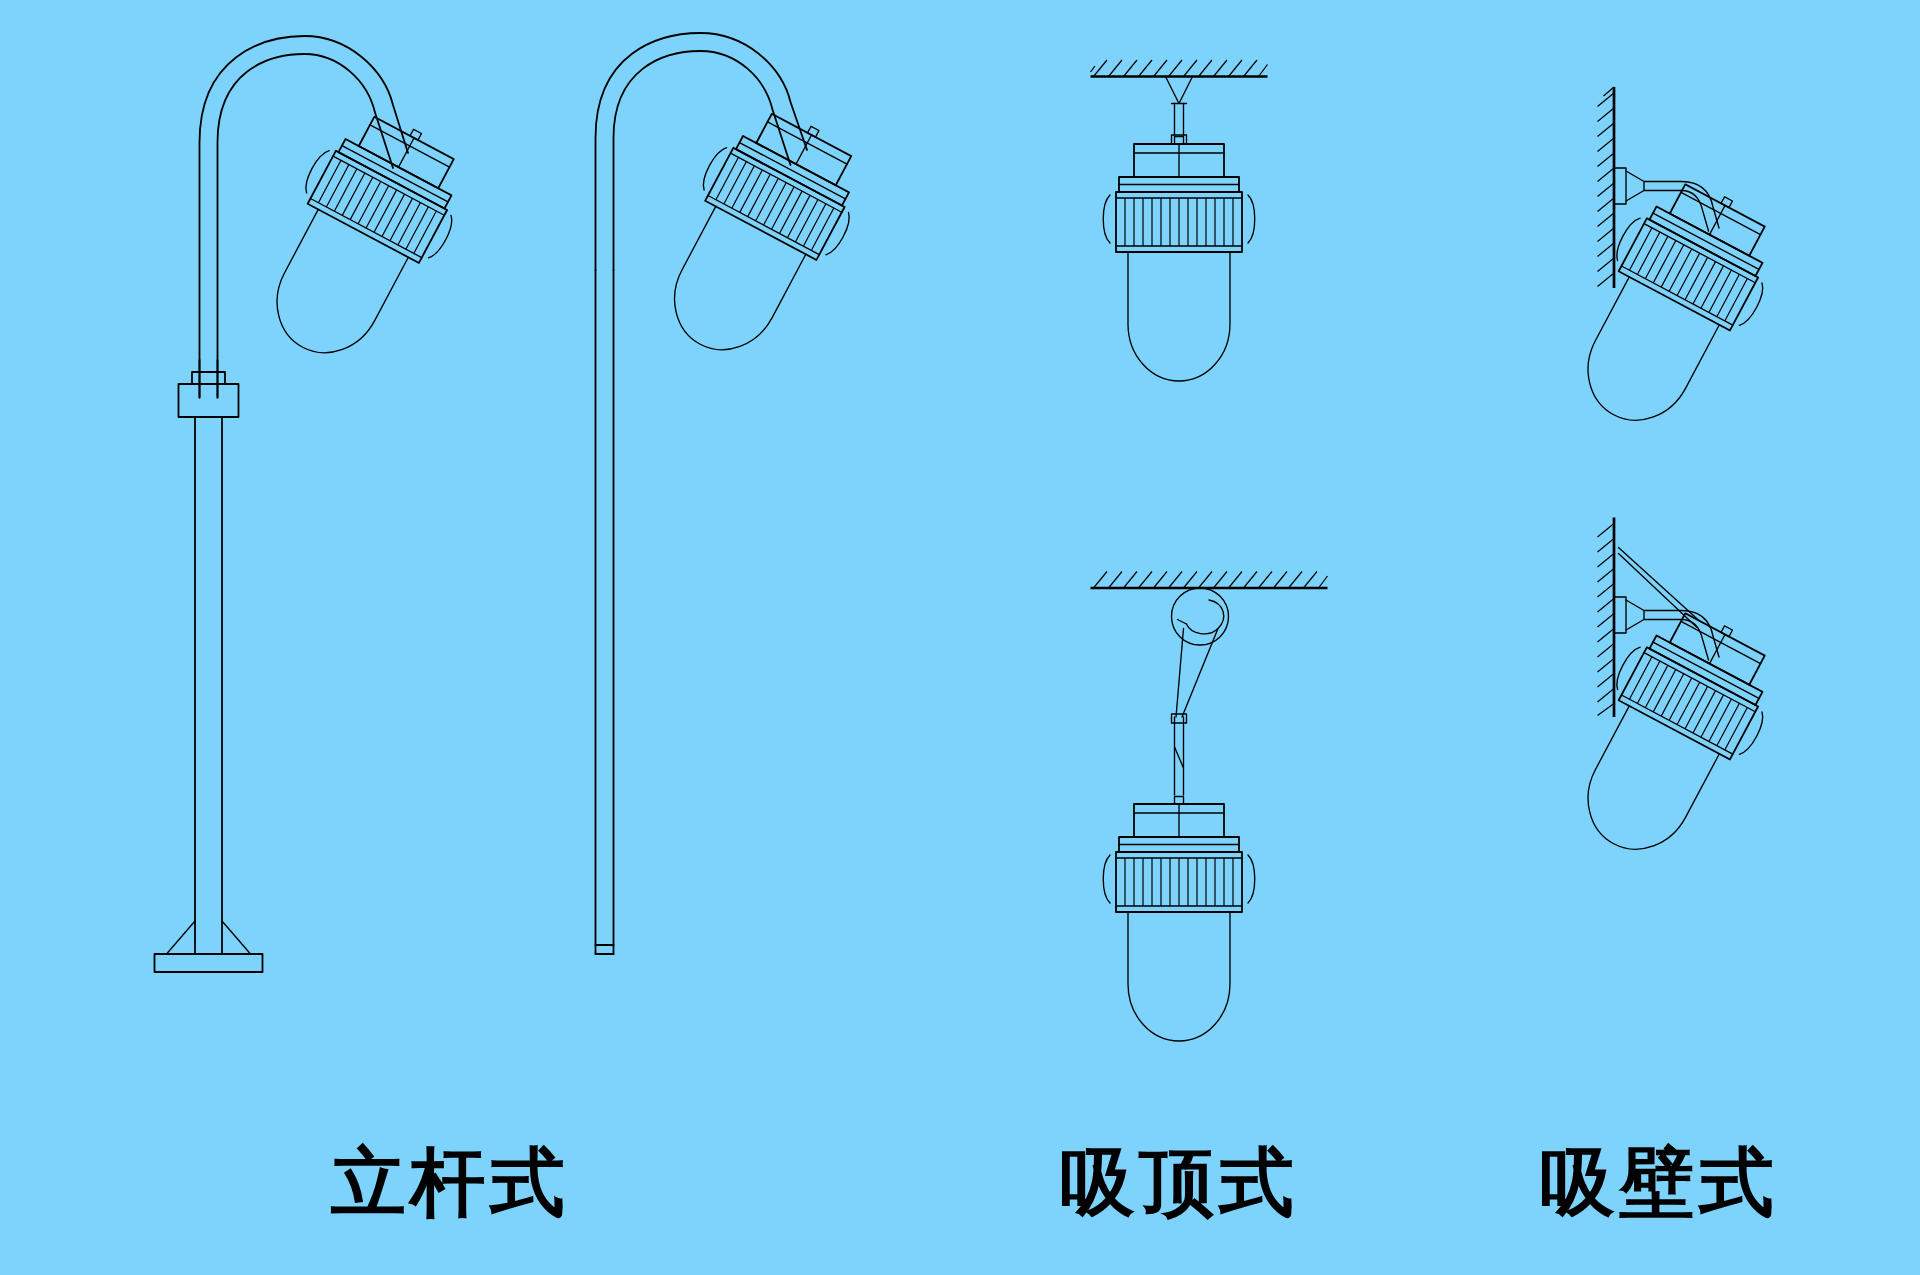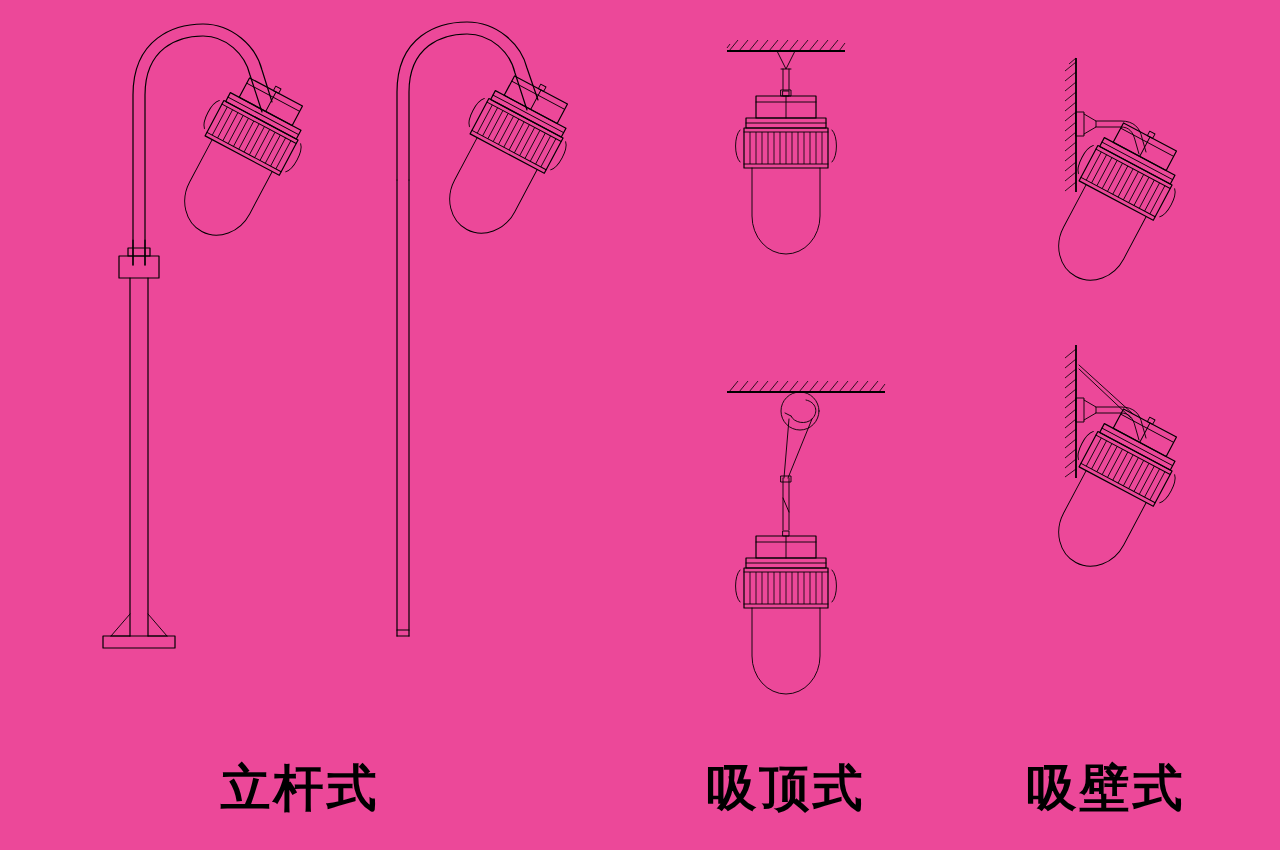--- a/index.html
+++ b/index.html
@@ -7,21 +7,21 @@
     padding: 0;
     background: #ffffff;
   }
   body {
     font-family: "Liberation Sans", sans-serif;
   }
   #sheet {
     position: relative;
     width: 1280px;
     height: 850px;
-    background: #ec4899;
+    background: #7dd3fc;
     overflow: hidden;
   }
   #sheet svg {
     display: block;
   }
   .cad {
     fill: none;
     stroke: #000000;
     stroke-width: 1.2;
     stroke-linecap: round;

